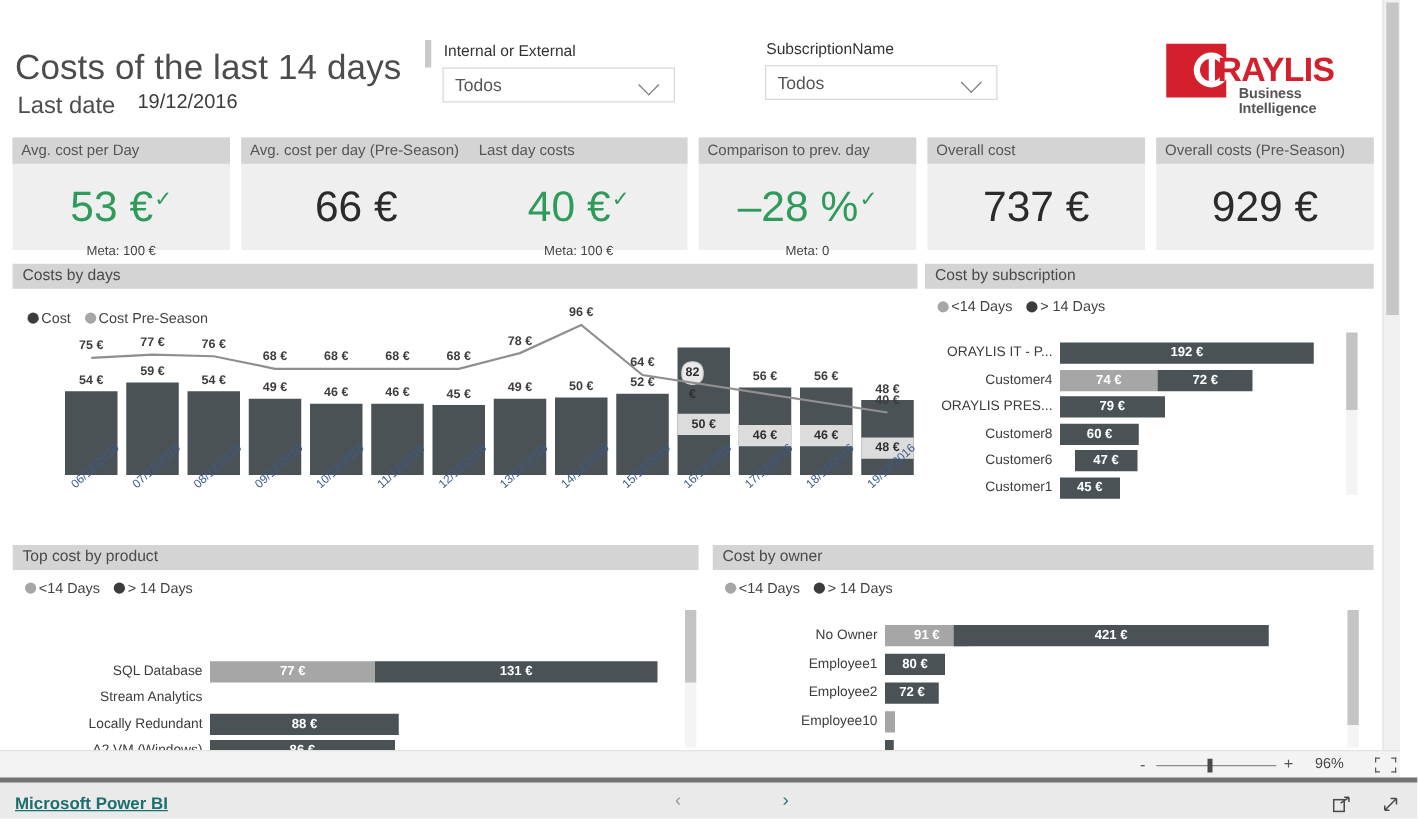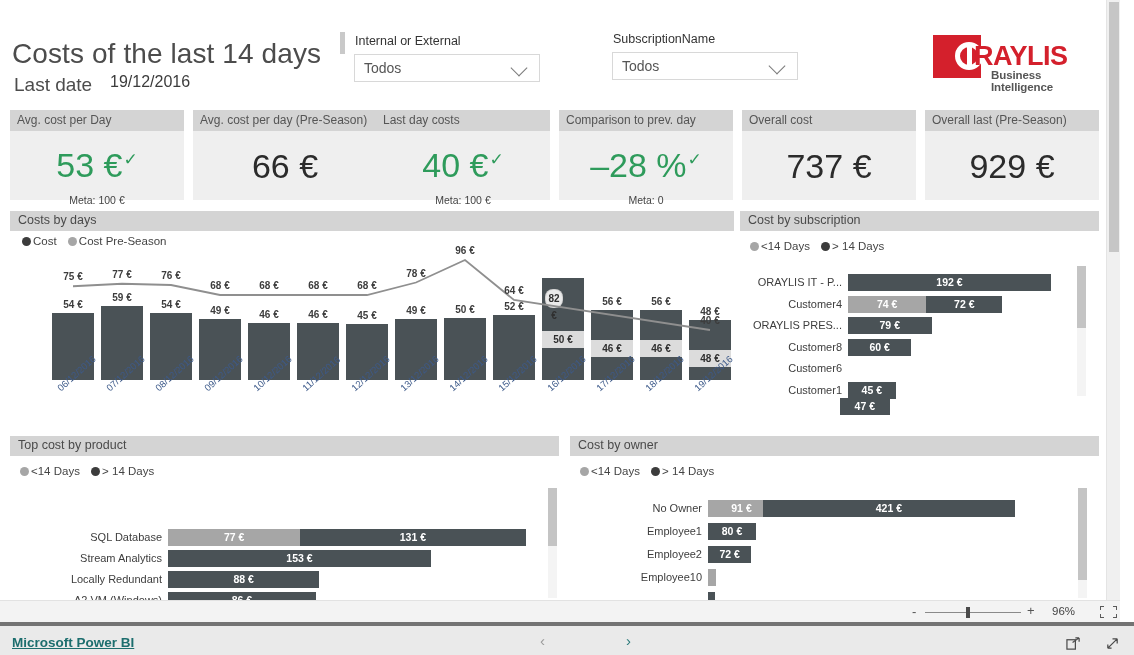--- a/index.html
+++ b/index.html
@@ -138,28 +138,28 @@
     <div class="kpi-meta">Meta: 0</div>
   </div>
 
   <div class="kpi" style="left:742px; width:174px;">
     <div class="kpi-head">Overall cost</div>
     <div class="kpi-val" style="margin-top:18px;">737 €</div>
     <div class="kpi-meta"></div>
   </div>
 
   <div class="kpi" style="left:925px; width:174px;">
-    <div class="kpi-head">Overall last (Pre-Season)</div>
+    <div class="kpi-head">Overall costs (Pre-Season)</div>
     <div class="kpi-val" style="margin-top:18px;">929 €</div>
     <div class="kpi-meta"></div>
   </div>
 
   <div class="panel" style="left:10px; top:211px; width:724px; height:215px;">
     <div class="panel-head">Costs  by days</div>
-    <div class="legend" style="left:12px; top:24px;">
+    <div class="legend" style="left:12px; top:38px;">
       <span class="item"><span class="dot" style="background:#3c3c3c;"></span><span>Cost</span></span>
       <span class="item"><span class="dot" style="background:#a6a6a6;"></span><span>Cost Pre-Season</span></span>
     </div>
     <div class="colchart" id="colchart" style="left:0; top:0; width:724px; height:215px;">
         <div class="colbar" style="left: 42px; top: 101.5px; width: 42px; height: 67.5px;"></div>
         <div class="collabel" style="left: 42px; top: 87.5px; width: 42px;">54 €</div>
         <div class="colbar" style="left: 91px; top: 95.25px; width: 42px; height: 73.75px;"></div>
         <div class="collabel" style="left: 91px; top: 81.25px; width: 42px;">59 €</div>
         <div class="colbar" style="left: 140px; top: 101.5px; width: 42px; height: 67.5px;"></div>
         <div class="collabel" style="left: 140px; top: 87.5px; width: 42px;">54 €</div>
@@ -240,21 +240,21 @@
         </div>
         <div class="hcat" style="left: 10px; top: 108px; width: 92px;">ORAYLIS PRES...</div>
         <div class="hbar dark" style="left: 108px; top: 106px; width: 83.5143px;">
           <span>79 €</span>
         </div>
         <div class="hcat" style="left: 10px; top: 129.5px; width: 92px;">Customer8</div>
         <div class="hbar dark" style="left: 108px; top: 127.5px; width: 63.4286px;">
           <span>60 €</span>
         </div>
         <div class="hcat" style="left: 10px; top: 151px; width: 92px;">Customer6</div>
-        <div class="hbar dark" style="left: 100px; top: 149px; width: 49.6857px; margin-top: 38px;">
+        <div class="hbar dark" style="left: 120px; top: 149px; width: 49.6857px;">
           <span>47 €</span>
         </div>
         <div class="hcat" style="left: 10px; top: 172.5px; width: 92px;">Customer1</div>
         <div class="hbar dark" style="left: 108px; top: 170.5px; width: 47.5714px;">
           <span>45 €</span>
         </div>
       </div>
     <div class="hscroll-track" style="left:337px; top:55px; height:130px;">
       <div class="hscroll-thumb" style="left:0; top:0; height:62px;"></div>
     </div>
@@ -268,23 +268,20 @@
     </div>
     <div id="hbar-prod" style="position:absolute; left:0; top:0; width:549px; height:164px;">
         <div class="hcat" style="left: 42px; top: 95px; width: 110px;">SQL Database</div>
         <div class="hbar light" style="left: 158px; top: 93px; width: 132.357px;">
           <span>77 €</span>
         </div>
         <div class="hbar dark" style="left: 290.357px; top: 93px; width: 225.178px;">
           <span>131 €</span>
         </div>
         <div class="hcat" style="left: 42px; top: 116px; width: 110px;">Stream Analytics</div>
-        <div class="hbar dark" style="left: 158px; top: 114px; width: 262.995px;">
-          <span>153 €</span>
-        </div>
         <div class="hcat" style="left: 42px; top: 137px; width: 110px;">Locally Redundant</div>
         <div class="hbar dark" style="left: 158px; top: 135px; width: 151.265px;">
           <span>88 €</span>
         </div>
         <div class="hcat" style="left: 42px; top: 158px; width: 110px;">A2 VM (Windows)</div>
         <div class="hbar dark" style="left: 158px; top: 156px; width: 147.827px;">
           <span>86 €</span>
         </div>
       </div>
     <div class="hscroll-track" style="left:538px; top:52px; height:110px;">

